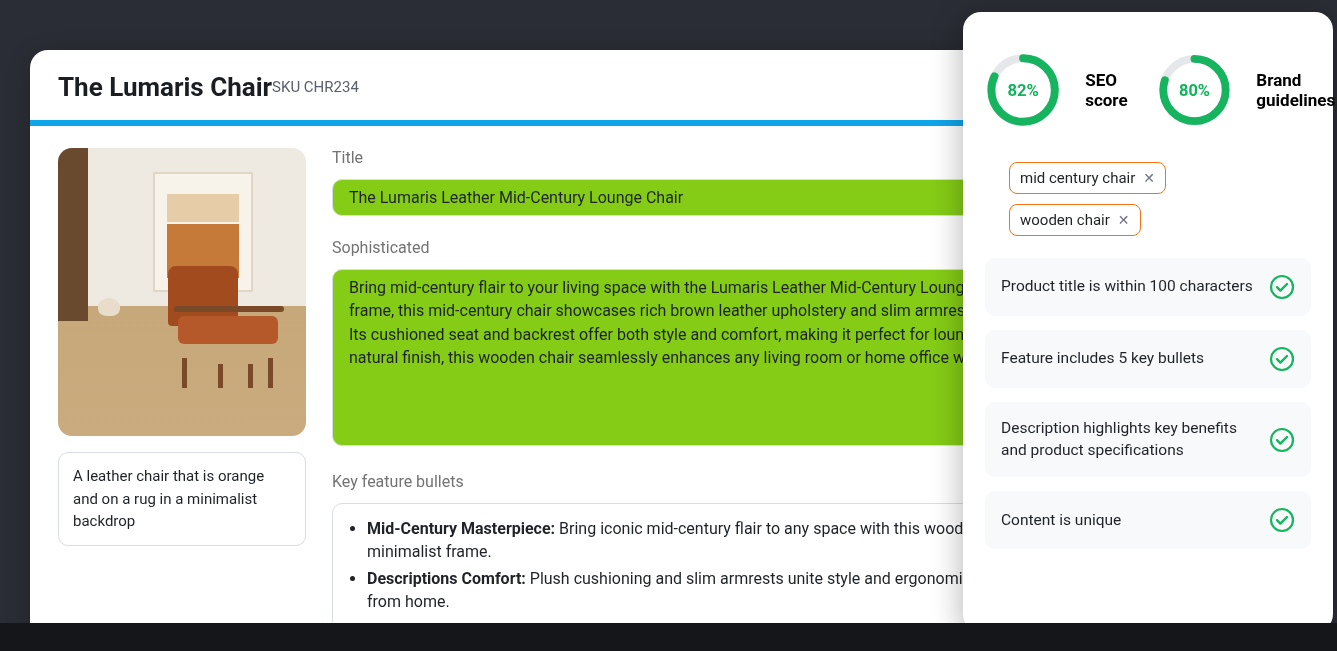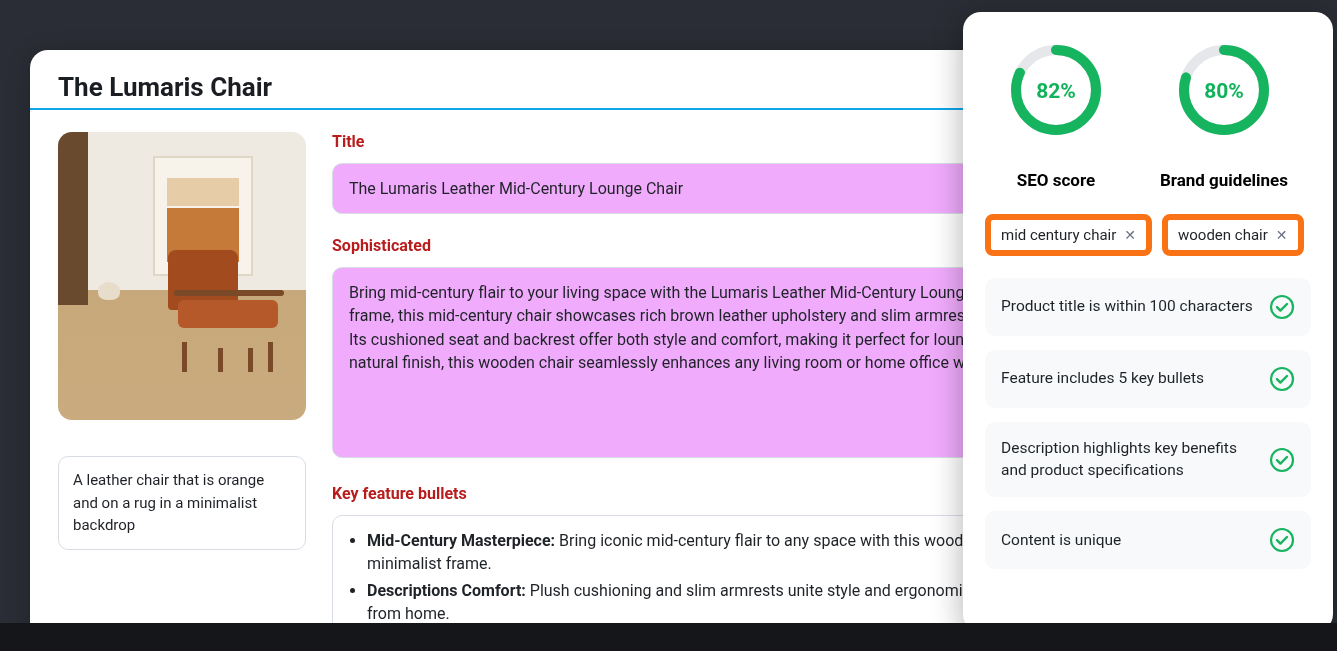--- a/index.html
+++ b/index.html
@@ -19,23 +19,22 @@
     width: 1290px;
     height: 600px;
     background: #fff;
     border-radius: 18px 18px 0 0;
     box-shadow: 0 4px 24px rgba(0,0,0,0.2);
     overflow: hidden;
   }
   .header {
     display: flex;
     align-items: center;
-    justify-content: space-between;
-    padding: 22px 28px 6px 28px;
-    border-bottom: 2px solid #0ea5e9;
+    padding: 22px 28px 18px 28px;
+    border-bottom: 6px solid #0ea5e9;
   }
   .page-title {
     font-size: 26px;
     font-weight: 700;
     color: #1a1d21;
   }
   .sku {
     font-size: 15px;
     color: #59606b;
   }
@@ -96,47 +95,47 @@
   .product-image .chair .leg4 { left: 80px; height: 24px; }
   .product-image .chair .arm {
     position: absolute; left: 6px; top: 40px; width: 110px; height: 6px;
     background: #7a4a28; border-radius: 3px;
   }
   .product-image .vase {
     position: absolute; left: 40px; bottom: 120px; width: 22px; height: 18px;
     background: #e8dccb; border-radius: 50% 50% 40% 40%;
   }
   .caption-box {
-    margin-top: 36px;
+    margin-top: 16px;
     border: 1px solid #d7dde3;
     border-radius: 10px;
     padding: 12px 14px;
     font-size: 15px;
     line-height: 1.5;
     color: #1f2328;
     min-height: 94px;
   }
   .right-col {
     flex: 1;
   }
   .field-label {
     font-size: 16px;
-    font-weight: 700;
-    color: #b91c1c;
+    font-weight: 400;
+    color: #737373;
     margin-bottom: 12px;
   }
   .text-input, .textarea {
     width: 100%;
     border: 1px solid #d7dde3;
     border-radius: 10px;
-    padding: 13px 16px;
+    padding: 6px 16px;
     font-size: 16px;
     color: #1f2328;
     font-family: inherit;
-    background: #f0abfc;
+    background: #84cc16;
     line-height: 1.45;
   }
   .textarea { resize: none; }
   .section { margin-bottom: 22px; }
   .bullets-box {
     border: 1px solid #d7dde3;
     border-radius: 10px;
     padding: 13px 16px 13px 16px;
     font-size: 16px;
     line-height: 1.45;
@@ -158,23 +157,23 @@
     z-index: 5;
   }
   .gauges {
     display: flex;
     justify-content: space-around;
     gap: 10px;
     margin-bottom: 24px;
   }
   .gauge {
     display: flex;
-    flex-direction: column;
+    flex-direction: row;
     align-items: center;
-    gap: 32px;
+    gap: 24px;
   }
   .gauge svg { display: block; }
   .gauge-label {
     font-size: 17px;
     font-weight: 700;
     color: #000000;
   }
   .gauge-value {
     font-size: 21px;
     font-weight: 700;
@@ -183,26 +182,27 @@
   .tags {
     display: flex;
     gap: 10px;
     flex-wrap: wrap;
     margin-bottom: 22px;
   }
   .tag {
     display: inline-flex;
     align-items: center;
     gap: 8px;
-    border: 6px solid #f97316;
+    border: 1px solid #f97316;
     border-radius: 8px;
     padding: 6px 10px;
     font-size: 15px;
     color: #1f2328;
     background: #fff;
+    margin-left: 24px;
   }
   .tag .x {
     font-size: 14px;
     color: #6b7280;
     cursor: pointer;
     line-height: 1;
   }
   .check-list {
     display: flex;
     flex-direction: column;

